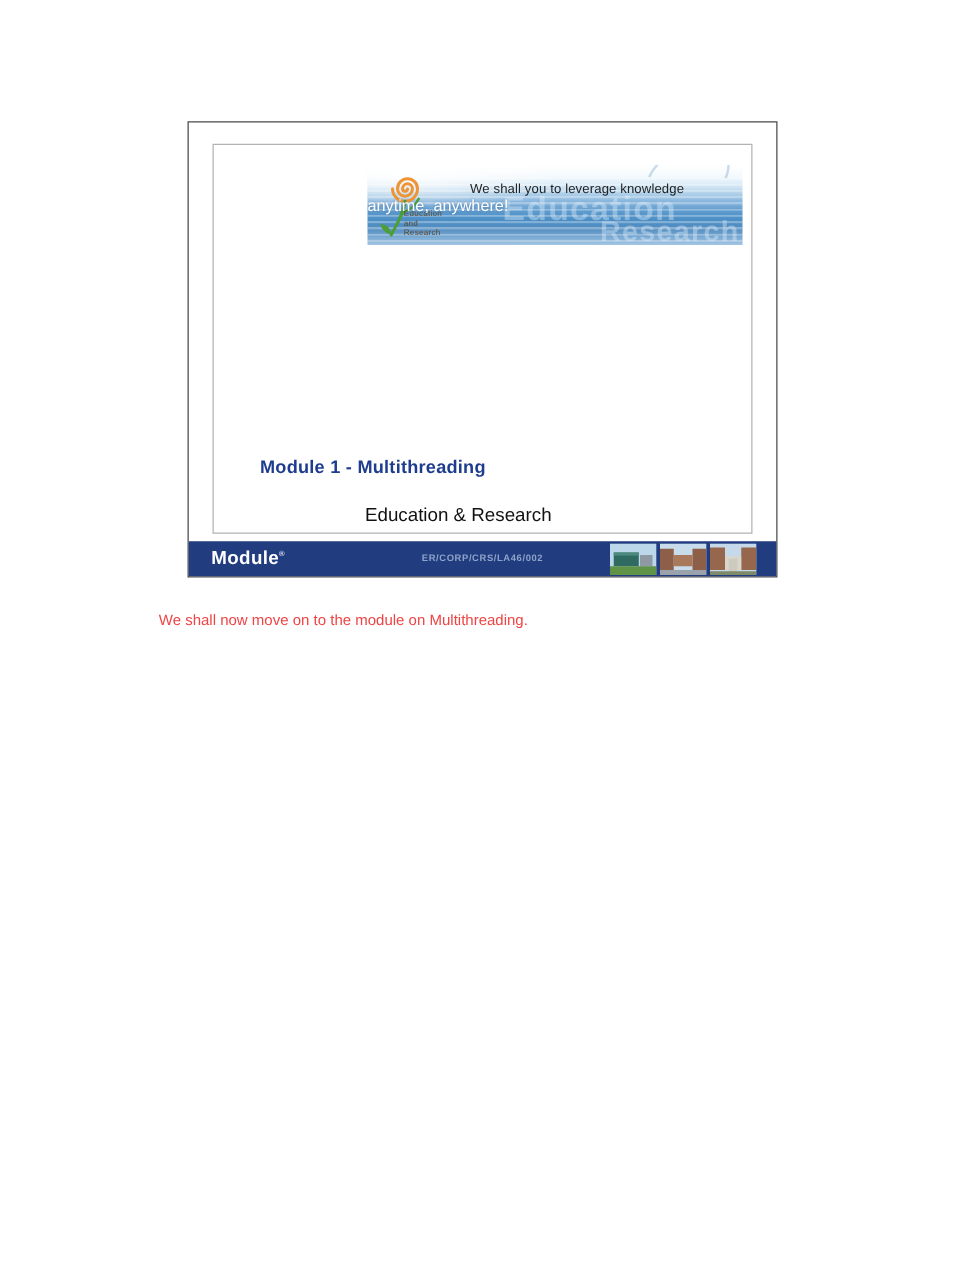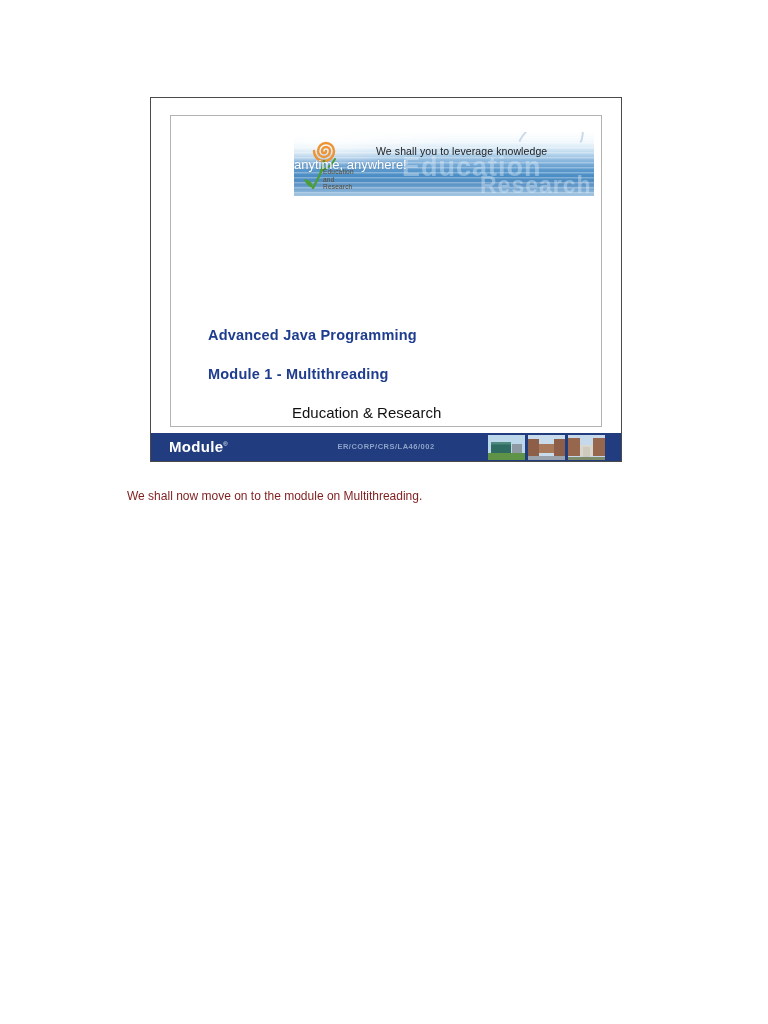--- a/index.html
+++ b/index.html
@@ -97,21 +97,21 @@
   }
   .photos {
     position:absolute; right:16px; top:2px;
     display:flex; gap:3px;
   }
   .photo { width:37px; height:25px; display:block; background:#cddeee; }
 
   
   .note-text {
     position:absolute; left:127px; top:489px;
-    font-size:12px; color:#7f1d1d;
+    font-size:12px; color:#ef4444;
   }
   .page-number {
     position:absolute; left:727px; top:975px;
     font-family:"Liberation Serif", serif;
     font-size:15px; color:#1a1a1a;
   }
 </style>
 </head>
 <body>
 
@@ -134,21 +134,20 @@
         <div class="logo-text">
           <div>Education</div>
           <div>and</div>
           <div>Research</div>
         </div>
 
         <div class="tagline1">We shall you to leverage knowledge</div>
         <div class="tagline2">anytime, anywhere!</div>
       </div>
 
-      <div class="title-line1">Advanced Java Programming</div>
       <div class="title-line2">Module 1 - Multithreading</div>
       <div class="subtitle">Education &amp; Research</div>
     </div>
 
     <div class="footer-bar">
       <div class="brand"><span>Module</span><sup>®</sup></div>
       <div class="doc-code">ER/CORP/CRS/LA46/002</div>
 
       <div class="photos">
         <svg class="photo" viewBox="0 0 37 25">

